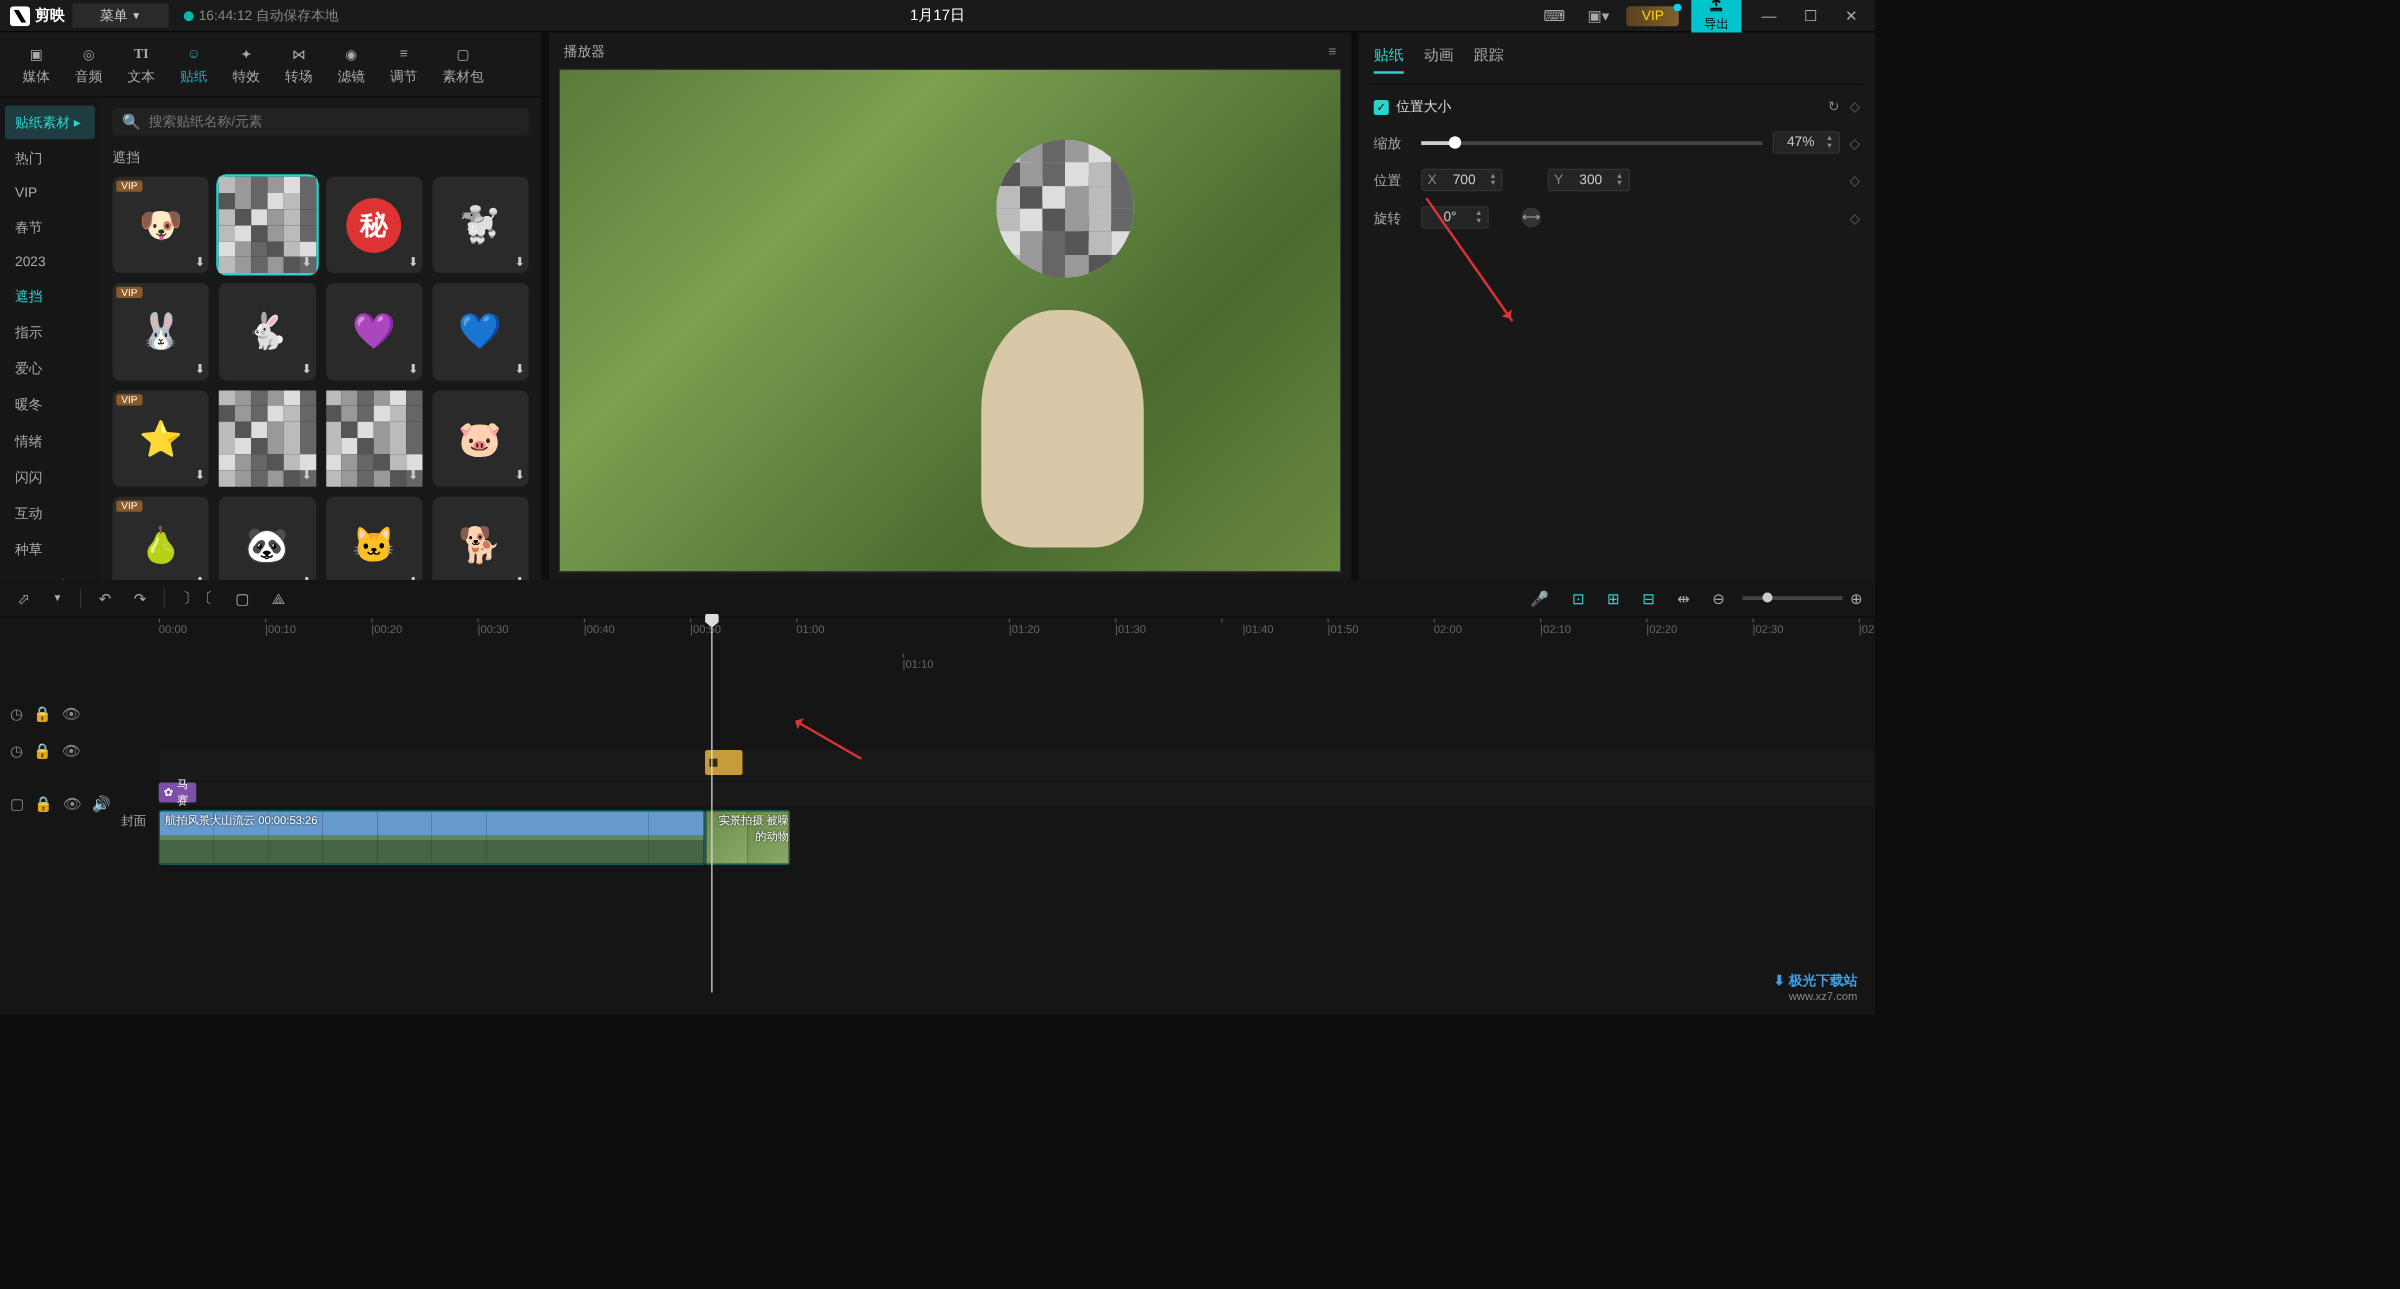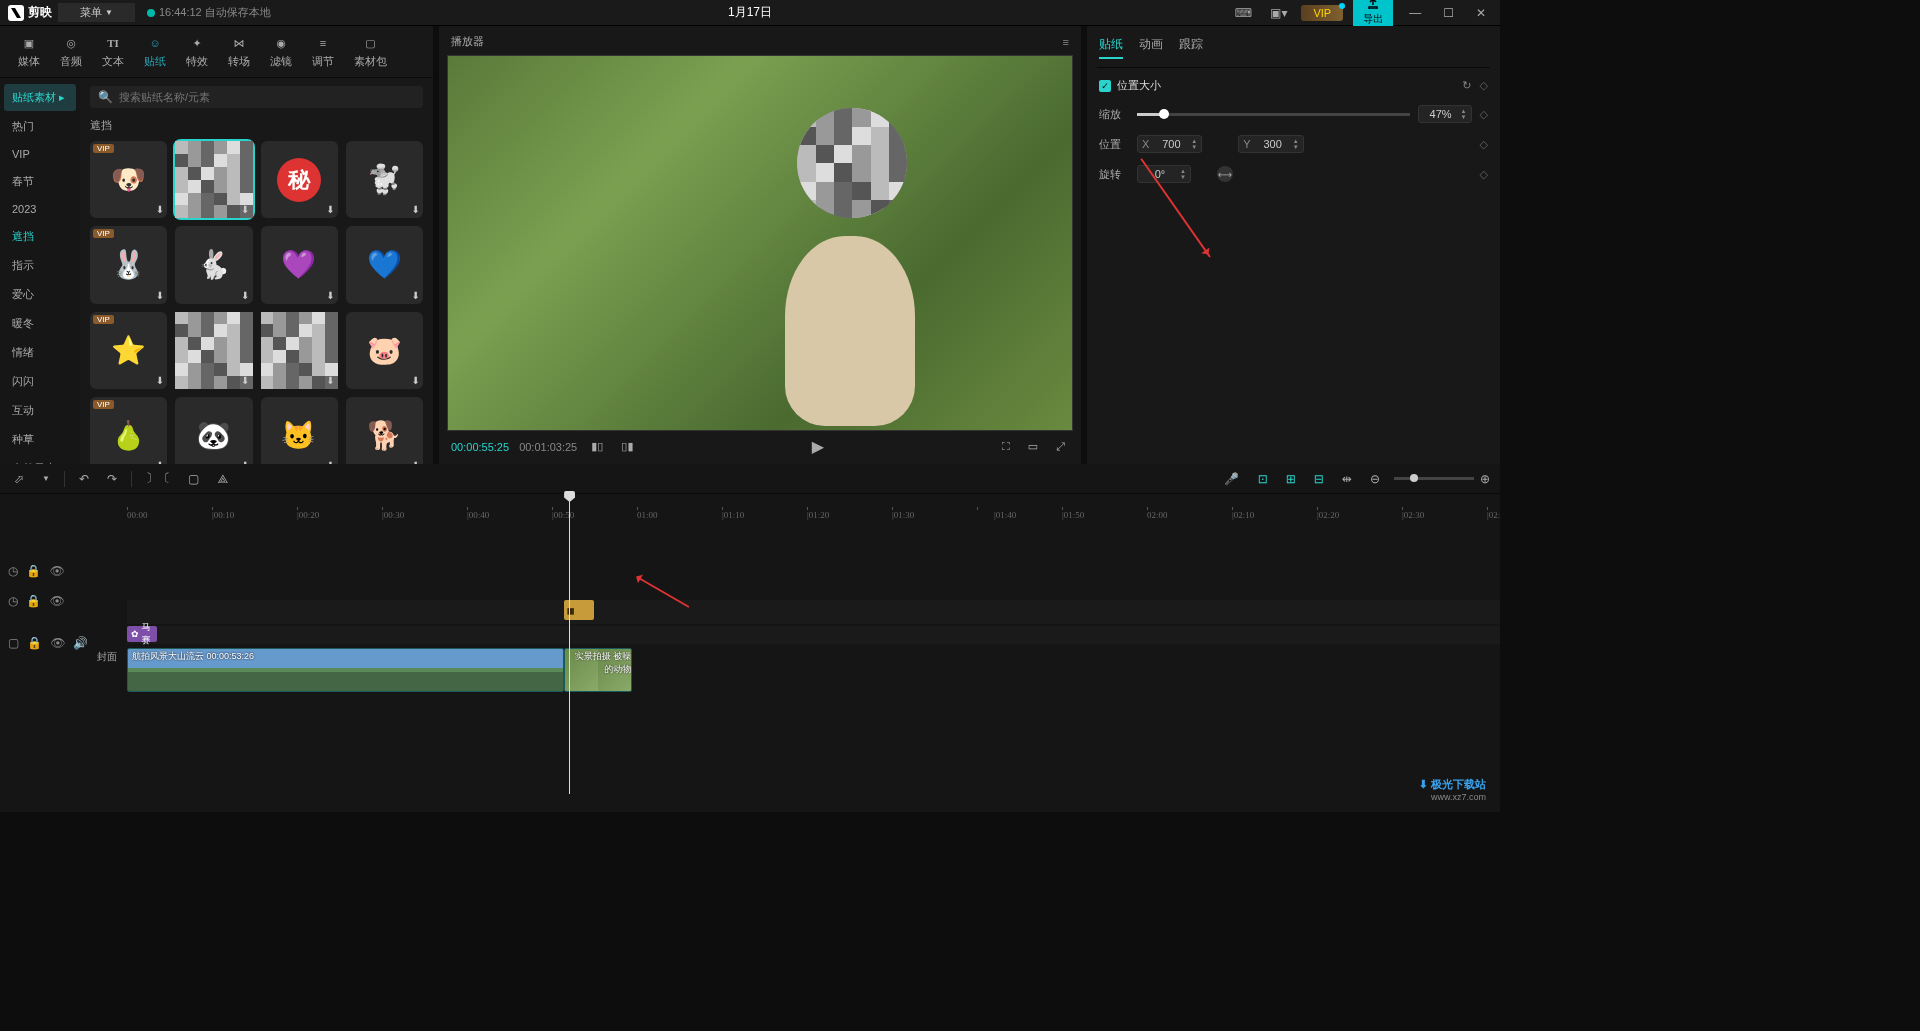--- a/index.html
+++ b/index.html
@@ -80,21 +80,21 @@
 .red-arrow-1 { position:absolute; right:290px; top:230px; width:120px; height:2px; background:#d33; transform: rotate(55deg); transform-origin: right center; pointer-events:none; z-index:50; }
 .red-arrow-1::after { content:''; position:absolute; right:-2px; top:-4px; border:5px solid transparent; border-left-color:#d33; }
 
 .timeline { height: 348px; background: #151515; position: relative; }
 .tl-toolbar { height: 30px; display: flex; align-items: center; padding: 0 10px; gap: 10px; border-bottom: 1px solid #0a0a0a; }
 .tl-toolbar .tool { color: #aaa; padding: 2px 4px; cursor: pointer; }
 .tl-toolbar .sep { width: 1px; height: 16px; background: #333; }
 .tl-toolbar .spacer { flex: 1; }
 .tl-toolbar .tool.on { color: #2ad4cc; }
 .tl-ruler { height: 20px; position: relative; margin-left: 127px; color: #666; font-size: 9px; }
-.tl-ruler .tick { position: absolute; top: 16px; font-family: Liberation Serif, serif; }
+.tl-ruler .tick { position: absolute; top: 4px; }
 .tl-ruler .tick::before { content:''; position:absolute; left:0; top:-3px; width:1px; height:3px; background:#555; }
 .tl-tracks { position: relative; margin-left: 127px; height: 280px; }
 .tl-playhead { position: absolute; top: -20px; bottom: 0; width: 1px; background: #ddd; z-index: 20; }
 .tl-playhead::before { content:''; position:absolute; top:-3px; left:-5px; width:11px; height:11px; background:#ddd; border-radius:2px; clip-path: polygon(0 0, 100% 0, 100% 60%, 50% 100%, 0 60%); }
 .tl-track-controls { position: absolute; left: 0; top: 50px; width: 127px; padding: 6px 8px; }
 .tc-row { display:flex; gap:8px; padding:8px 0; color:#888; align-items:center; }
 .tc-row .ico { font-size:12px; cursor:pointer; }
 .track-lane { position: absolute; left: 0; right: 0; height: 24px; background: #1a1a1a; }
 .sticker-clip { position: absolute; height: 20px; background: #c79a3a; border-radius: 2px; top: 0; display:flex; align-items:center; padding:0 3px; color:#3a2a0a; font-size:10px; }
 .text-clip { position:absolute; height:16px; background:#7e4fa8; border-radius:2px; display:flex; align-items:center; padding:0 4px; font-size:9px; color:#fff; gap:3px; }
@@ -402,32 +402,20 @@
             <div></div>
             <div></div>
             <div></div>
             <div></div>
             <div></div>
             <div></div>
             <div></div>
           </div>
       </div>
     </div>
-    <div class="player-controls">
-      <span class="time-cur">00:00:55:25</span>
-      <span style="color:#888">00:01:03:25</span>
-      <span class="ctrl-icon">▮▯</span>
-      <span class="ctrl-icon">▯▮</span>
-      <span class="spacer"></span>
-      <span class="ctrl-icon" style="font-size:16px">▶</span>
-      <span class="spacer"></span>
-      <span class="ctrl-icon">⛶</span>
-      <span class="ctrl-icon">▭</span>
-      <span class="ctrl-icon">⤢</span>
-    </div>
   </div>
 
   <div class="props-panel" style="position:relative">
     <div class="props-tabs">
       <div class="props-tab active">贴纸</div>
       <div class="props-tab">动画</div>
       <div class="props-tab">跟踪</div>
     </div>
     <div class="prop-section-head">
       <span class="chk">✓</span>
@@ -515,21 +503,21 @@
     </div>
   </div>
   <div class="tl-ruler" id="ruler">
       <span class="tick" style="left: 0px;">00:00</span>
       <span class="tick" style="left: 85px;">|00:10</span>
       <span class="tick" style="left: 170px;">|00:20</span>
       <span class="tick" style="left: 255px;">|00:30</span>
       <span class="tick" style="left: 340px;">|00:40</span>
       <span class="tick" style="left: 425px;">|00:50</span>
       <span class="tick" style="left: 510px;">01:00</span>
-      <span class="tick" style="left: 595px;">|01:10</span>
+      <span class="tick" style="left: 595px; margin-top: 28px;">|01:10</span>
       <span class="tick" style="left: 680px;">|01:20</span>
       <span class="tick" style="left: 765px;">|01:30</span>
       <span class="tick" style="left: 850px; padding-left: 17px;">|01:40</span>
       <span class="tick" style="left: 935px;">|01:50</span>
       <span class="tick" style="left: 1020px;">02:00</span>
       <span class="tick" style="left: 1105px;">|02:10</span>
       <span class="tick" style="left: 1190px;">|02:20</span>
       <span class="tick" style="left: 1275px;">|02:30</span>
       <span class="tick" style="left: 1360px;">|02:40</span>
     </div>

